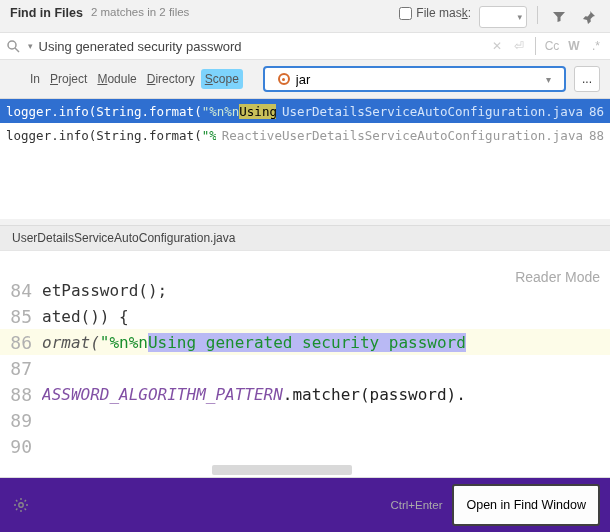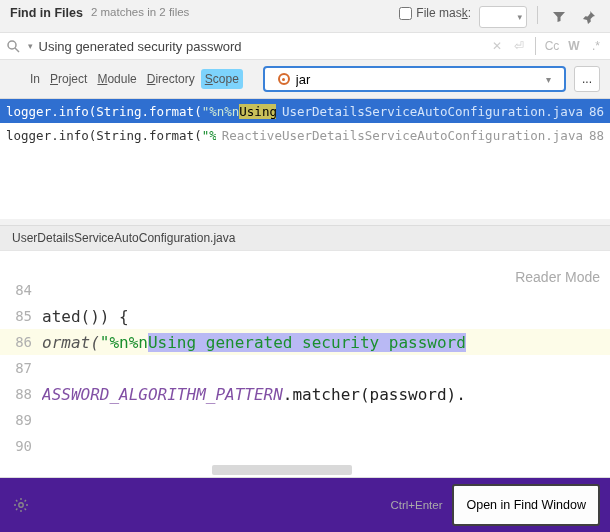--- a/index.html
+++ b/index.html
@@ -122,21 +122,21 @@
   .reader-mode {
     position:absolute; top:18px; right:10px; color:#aaa; font-size:14px;
   }
   .gutter-line{
     display:flex; align-items:center;
     height:26px;
     font-family: Consolas, Menlo, monospace;
     font-size:16px;
   }
   .ln-col{
-    width:42px; text-align:right; padding-right:10px; color:#b0b0b0; font-size:14px;
+    width:42px; text-align:right; padding-right:10px; color:#b0b0b0; font-size:18px;
     user-select:none;
   }
   .code-col{
     white-space:pre; overflow:hidden;
     color:#333;
   }
   .cur-line { background:#fdfce8;}
   .str2 { color:#1a8f2e; }
   .hl-strong { background:#b9b9f4; }
   .const { color:#8250a5; font-style:italic;}
@@ -247,20 +247,21 @@
 
 <div class="preview">
   <div class="reader-mode">Reader Mode</div>
 
   <div class="gutter-line" style="color:#ccc;">
     <div class="ln-col"></div>
     <div class="code-col">                                         </div>
   </div>
   <div class="gutter-line">
     <div class="ln-col">84</div>
+    <div class="code-col">etPassword();</div>
   </div>
   <div class="gutter-line">
     <div class="ln-col">85</div>
     <div class="code-col">ated()) {</div>
   </div>
   <div class="gutter-line cur-line">
     <div class="ln-col">86</div>
     <div class="code-col"><span class="ital">ormat(</span><span class="str2">"%n%n</span><span class="str2 hl-strong">Using generated security password</span></div>
   </div>
   <div class="gutter-line">

